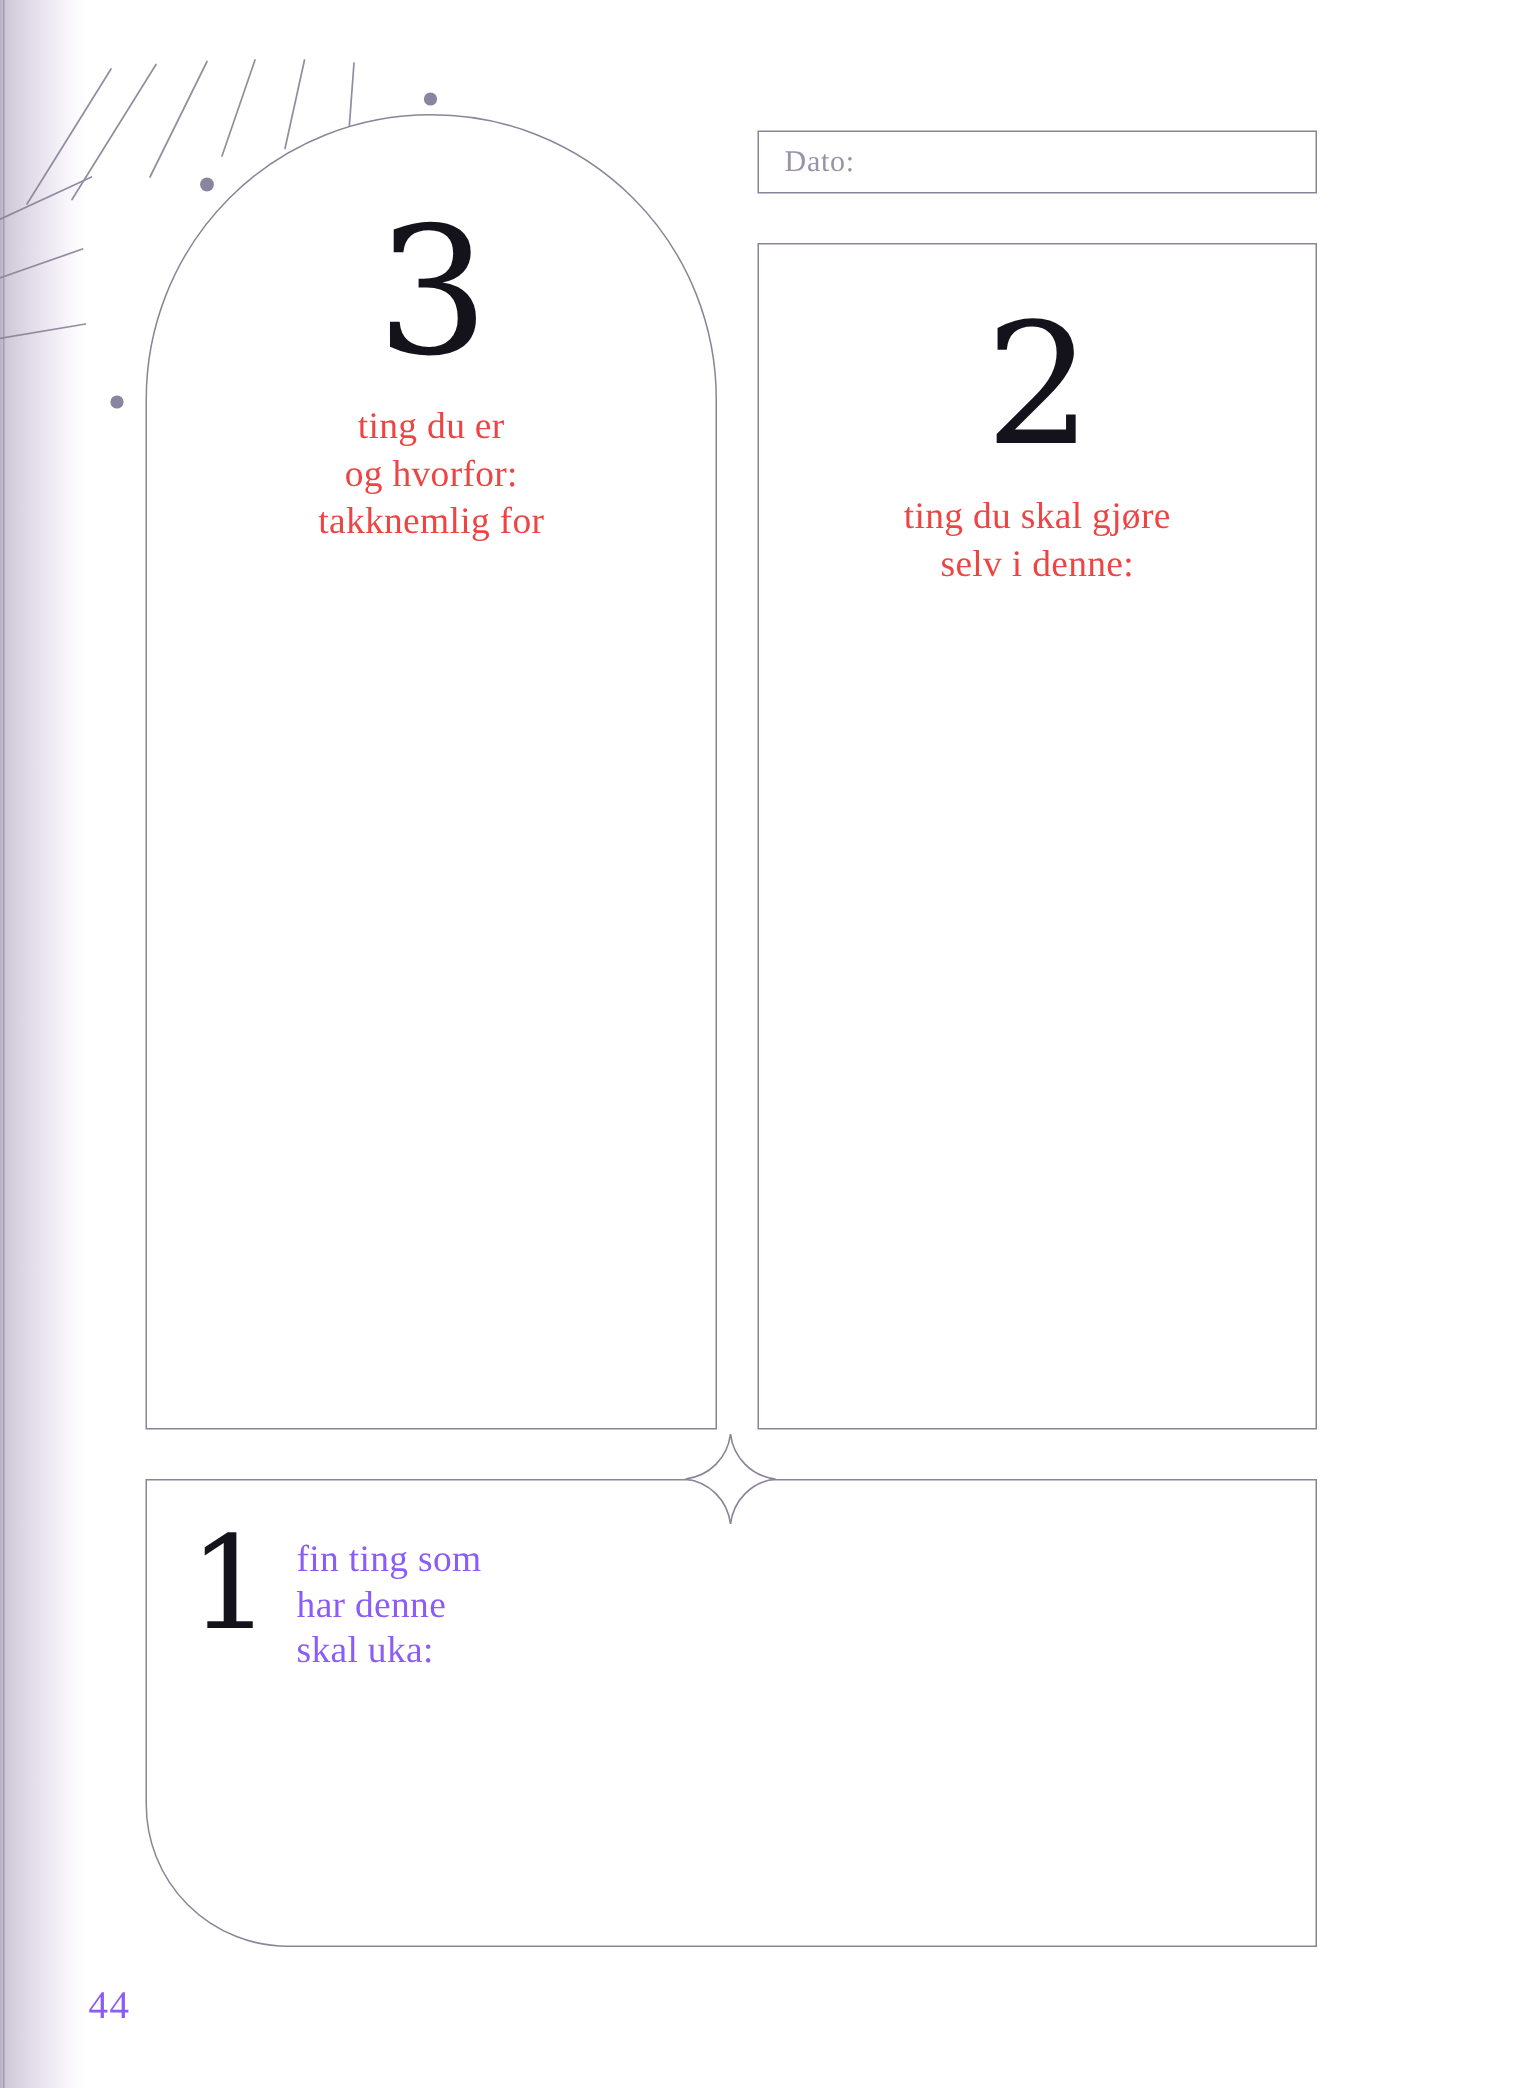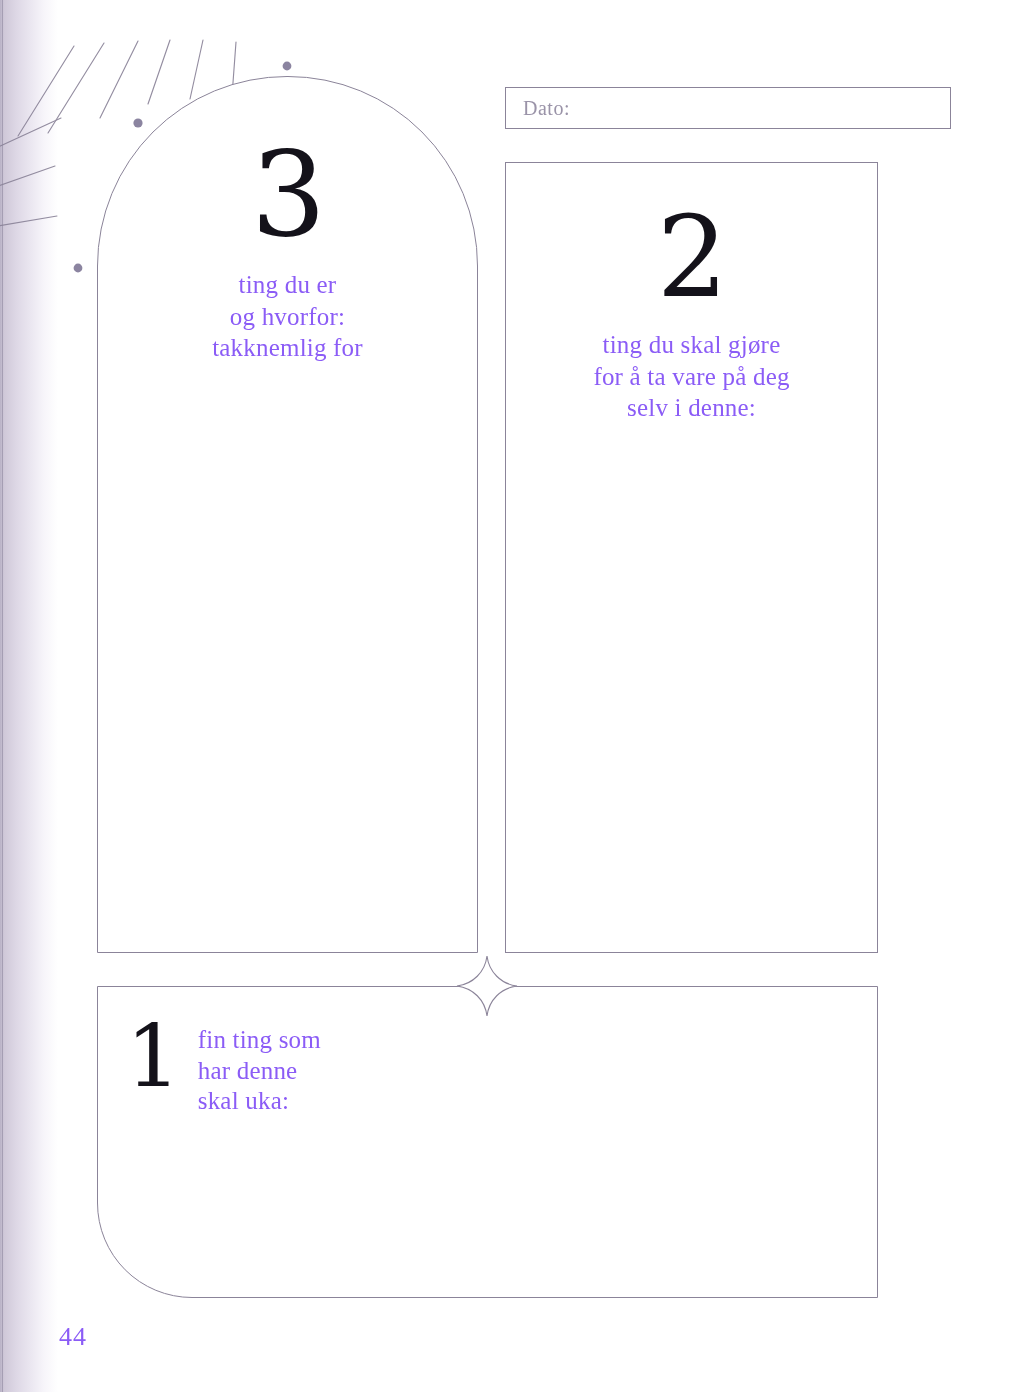--- a/index.html
+++ b/index.html
@@ -69,21 +69,21 @@
     top: 58px;
     width: 100%;
     text-align: center;
   }
 
   
   #date-field {
     position: absolute;
     left: 505px;
     top: 87px;
-    width: 446px;
+    width: 373px;
     height: 42px;
     border: 1px solid #8b8499;
     box-sizing: border-box;
     background: #ffffff;
   }
   #date-label {
     position: absolute;
     left: 17px;
     top: 9px;
     font-size: 20px;
@@ -146,21 +146,21 @@
     letter-spacing: -2px;
   }
   #numeral-2 {
     font-size: 112px;
     letter-spacing: -2px;
   }
 
   .prompt-text {
     font-size: 25px;
     line-height: 1.26;
-    color: #8b5cf6;
+    color: #ef4444;
     margin-top: 16px;
     letter-spacing: .2px;
     text-align: center;
   }
   .prompt-text div { white-space: pre; }
 
   
   #bottom-inner {
     position: absolute;
     left: 28px;
@@ -236,21 +236,20 @@
 
   <div id="date-field">
     <span id="date-label">Dato:</span>
   </div>
 
   <div id="right-box">
     <div id="right-inner">
       <span class="big-numeral" id="numeral-2">2</span>
       <div class="prompt-text">
         <div>ting du skal gjøre</div>
-        <div>for å ta vare på deg</div>
         <div>selv i denne:</div>
       </div>
     </div>
   </div>
 
   <div id="bottom-box">
     <div id="bottom-inner">
       <span id="numeral-1">1</span>
       <div id="bottom-prompt">
         <div>fin ting som</div>

